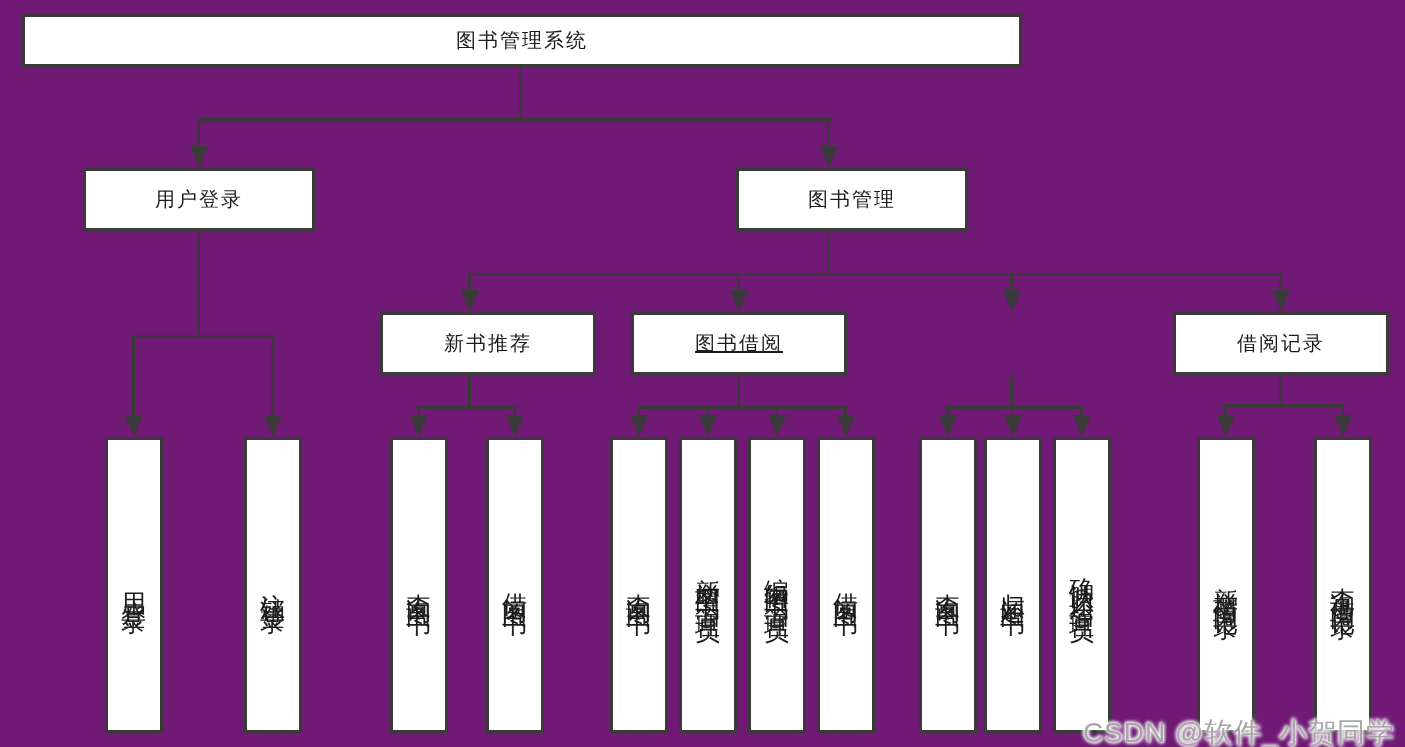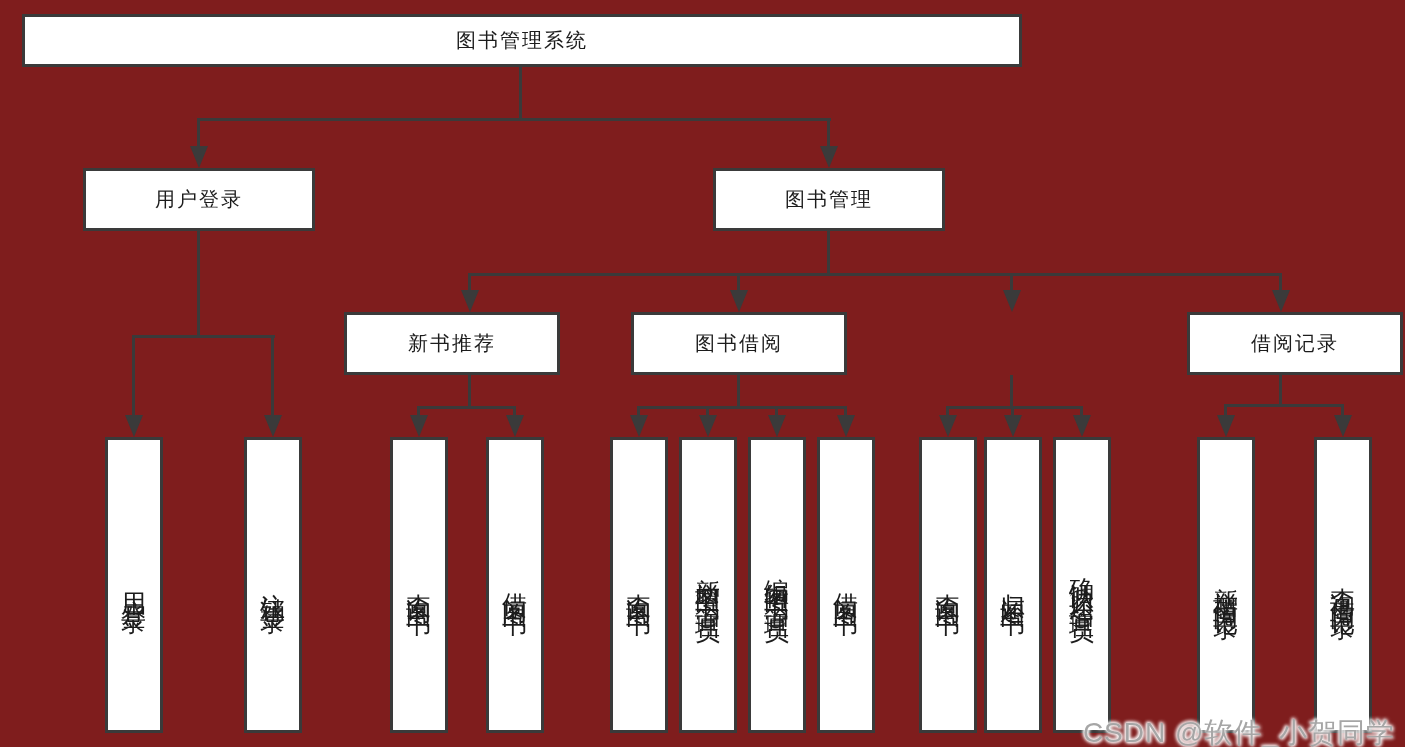--- a/index.html
+++ b/index.html
@@ -1,18 +1,18 @@
 <!DOCTYPE html>
 <html><head>
 <meta charset="utf-8">
 <style>
   * { margin:0; padding:0; box-sizing:border-box; }
   html,body { background:#ffffff; }
   body { font-family:"Liberation Sans", sans-serif; color:#1c1c1c; }
-  .canvas { position:relative; width:1405px; height:747px; background:#7f1d1d; overflow:hidden; }
+  .canvas { position:relative; width:1405px; height:747px; background:#701a75; overflow:hidden; }
 
   .node {
     position:absolute; background:#fff;
     border:3px solid #3a3a3a;
     display:flex; align-items:center; justify-content:center;
     z-index:2;
   }
   .hnode { font-size:20px; letter-spacing:2px; white-space:nowrap; }
   .root  { font-size:20px; }
 
@@ -100,31 +100,31 @@
   <div class="vl" style="left:1341px; top:404px; height:14px;"></div>
   <div class="ah" style="left:1334px; top:415px;"></div>
 
   <div class="node hnode root" style="left:22px; top:14px; width:1000px; height:53px;">
     <span>图书管理系统</span>
   </div>
 
   <div class="node hnode" style="left:83px; top:168px; width:232px; height:63px;">
     <span>用户登录</span>
   </div>
-  <div class="node hnode" style="left:713px; top:168px; width:232px; height:63px;">
+  <div class="node hnode" style="left:736px; top:168px; width:232px; height:63px;">
     <span>图书管理</span>
   </div>
 
-  <div class="node hnode" style="left:344px; top:312px; width:216px; height:63px;">
+  <div class="node hnode" style="left:380px; top:312px; width:216px; height:63px;">
     <span>新书推荐</span>
   </div>
-  <div class="node hnode" style="left:631px; top:312px; width:216px; height:63px;">
+  <div class="node hnode" style="left:631px; top:312px; width:216px; height:63px;text-decoration:underline;">
     <span>图书借阅</span>
   </div>
-  <div class="node hnode" style="left:1173px; top:312px; width:216px; height:63px;margin-left:14px;">
+  <div class="node hnode" style="left:1173px; top:312px; width:216px; height:63px;">
     <span>借阅记录</span>
   </div>
 
   <div class="node leaf" style="left:105px;">
     <span class="vtext">用户登录</span>
   </div>
   <div class="node leaf" style="left:244px;">
     <span class="vtext">注销登录</span>
   </div>
 

